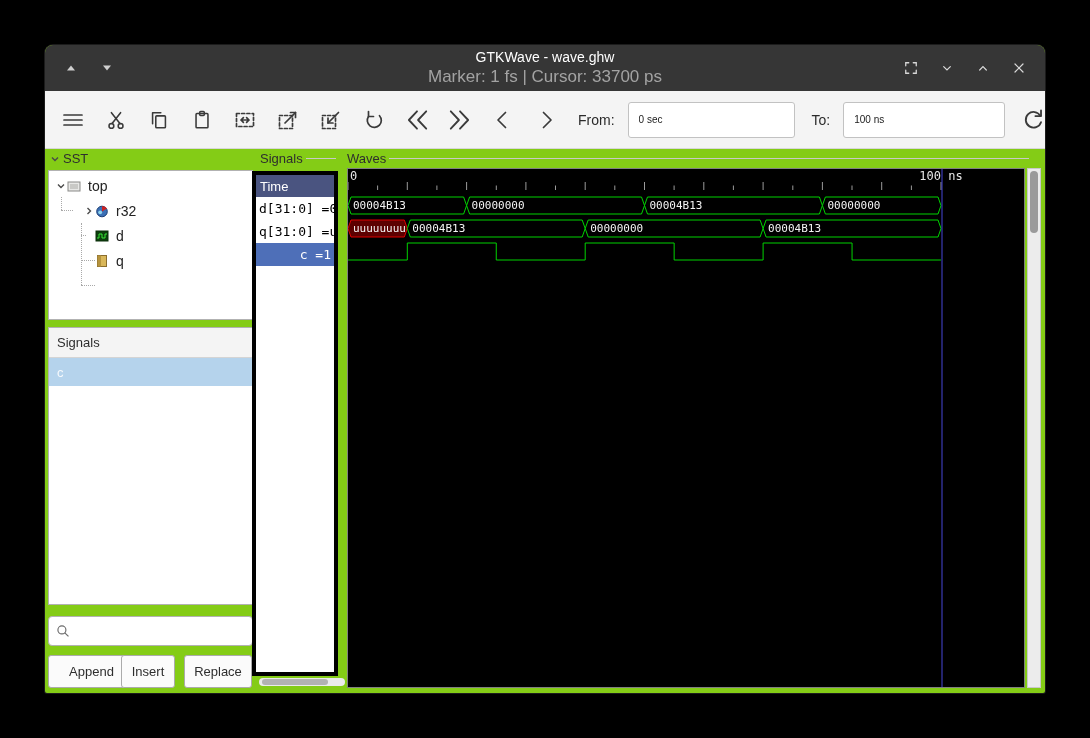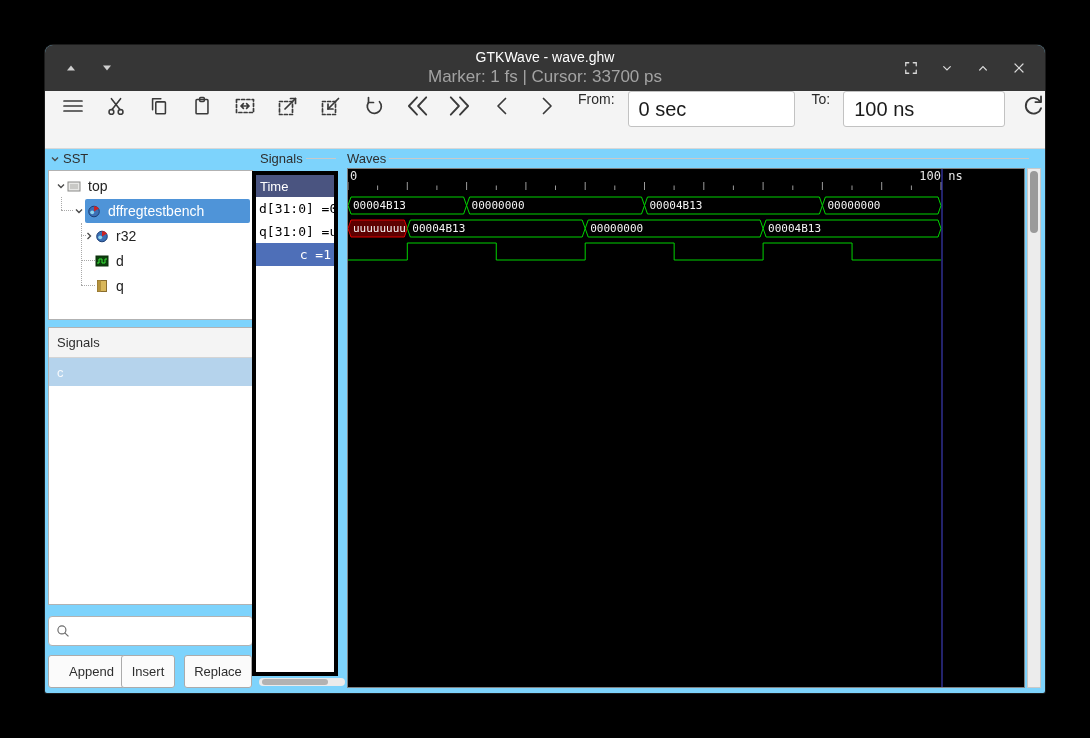--- a/index.html
+++ b/index.html
@@ -1,37 +1,37 @@
 <!DOCTYPE html>
 <html><head>
 <meta charset="utf-8">
 <style>
   * { margin:0; padding:0; box-sizing:border-box; }
   html,body { width:1090px; height:738px; }
   body { background:#000; font-family:"Liberation Sans", sans-serif; position:relative; overflow:hidden; }
   .desktop { position:absolute; inset:0; background:#000; }
-  .window { position:absolute; left:45px; top:45px; width:1000px; height:648px; background:#7dd3fc;
+  .window { position:absolute; left:45px; top:45px; width:1000px; height:648px; background:#84cc16;
             border-radius:8px 8px 2px 2px; overflow:hidden; box-shadow:0 0 0 1px #1c1c1c; }
 
   
   .titlebar { height:46px; background:#363636; display:flex; align-items:center; position:relative; }
   .tb-left { display:flex; gap:8px; padding-left:12px; }
   .tb-btn { width:28px; height:28px; background:transparent; border:none; display:flex; align-items:center; justify-content:center; cursor:pointer; }
   .tb-center { position:absolute; left:50%; top:50%; transform:translate(-50%,-50%); text-align:center; white-space:nowrap; }
   .tb-title { color:#ffffff; font-size:14px; }
   .tb-sub { color:#a3a3a3; font-size:17px; margin-top:2px; }
   .tb-right { margin-left:auto; display:flex; gap:8px; padding-right:12px; }
   .tb-right svg, .tb-left svg { display:block; }
 
   
-  .toolbar { height:58px; background:#f4f4f4; border-bottom:1px solid #d8d8d8; display:flex; align-items:flex-start; padding:0 13px; gap:13px; }
+  .toolbar { height:58px; background:#f4f4f4; border-bottom:1px solid #d8d8d8; display:flex; align-items:center; padding:0 13px; gap:13px; }
   .icon-btn { width:30px; height:30px; border:none; background:transparent; display:flex; align-items:center; justify-content:center; cursor:pointer; flex:0 0 auto; }
   .icon-btn svg { stroke:#3a3a3a; fill:none; stroke-width:1.7; stroke-linecap:round; stroke-linejoin:round; }
   .tb-label { font-size:14px; color:#2a2a2a; flex:0 0 auto; margin-left:4px; }
-  .tb-entry { height:36px; border:1px solid #c2c2c2; border-radius:3px; background:#fff; font-size:20px;
+  .tb-entry { height:36px; border:1px solid #c2c2c2; border-radius:3px; background:#fff; font-size:10px;
               padding:0 10px; color:#1a1a1a; font-family:"Liberation Sans", sans-serif; flex:0 0 auto; }
   .from-entry { width:167px; }
   .to-entry { width:162px; }
   .reload-btn { margin-left:auto; }
 
   
   .content { position:absolute; top:104px; left:0; right:0; bottom:0; }
   .pane-title { position:absolute; top:2px; font-size:13px; color:#2e2e2e; display:flex; align-items:center; gap:3px; }
   .pane-title .line { display:inline-block; height:1px; background:#c9c9c9; }
 
@@ -243,36 +243,20 @@
                   <polyline points="2,3.5 5,6.5 8,3.5" fill="none" stroke="#4a4a4a" stroke-width="1.4"></polyline>
                 </svg>
             </span>
             <svg class="t-icon" viewBox="0 0 14 14">
                 <rect x="1" y="3" width="12" height="9" fill="#e8e8e6" stroke="#8a8a88"></rect>
                 <rect x="3" y="5" width="8" height="5" fill="#c9c9c6"></rect>
               </svg>
             <span class="tree-label">top</span>
           </div>
 
-          <div class="tree-row">
-            <span class="sp" style="width:24px;"></span>
-            <span class="expander">
-              <svg width="10" height="10" viewBox="0 0 10 10">
-                  <polyline points="2,3.5 5,6.5 8,3.5" fill="none" stroke="#4a4a4a" stroke-width="1.4"></polyline>
-                </svg>
-            </span>
-            <span class="sel-strip">
-              <svg class="t-icon" viewBox="0 0 14 14">
-                  <circle cx="7" cy="7.5" r="5.3" fill="#3b6fb5" stroke="#1d3f75"></circle>
-                  <path d="M7 7.5 L12 4.6 A5.3 5.3 0 0 0 7 2.2 Z" fill="#cc2222"></path>
-                  <circle cx="5.2" cy="8.3" r="1.9" fill="#8ed4ee"></circle>
-                </svg>
-              <span class="tree-label">dffregtestbench</span>
-            </span>
-          </div>
 
           <div class="tree-row">
             <span class="sp" style="width:34px;"></span>
             <span class="expander">
               <svg width="10" height="10" viewBox="0 0 10 10">
                   <polyline points="3.5,2 6.5,5 3.5,8" fill="none" stroke="#4a4a4a" stroke-width="1.4"></polyline>
                 </svg>
             </span>
             <svg class="t-icon" viewBox="0 0 14 14">
                 <circle cx="7" cy="7.5" r="5.3" fill="#3b6fb5" stroke="#1d3f75"></circle>

